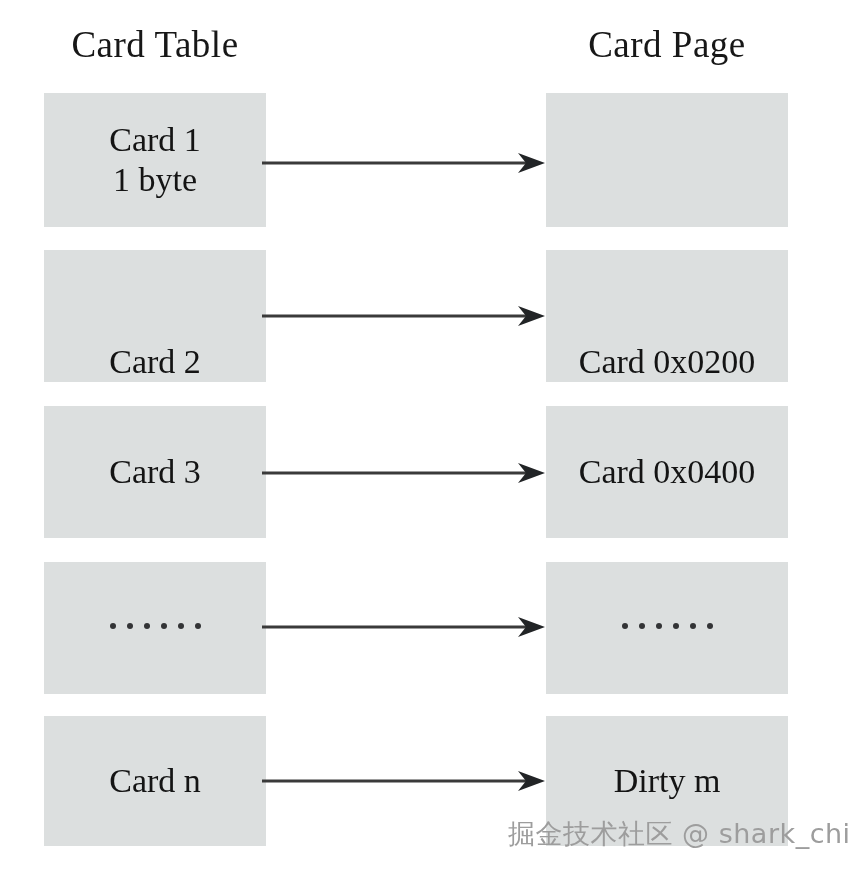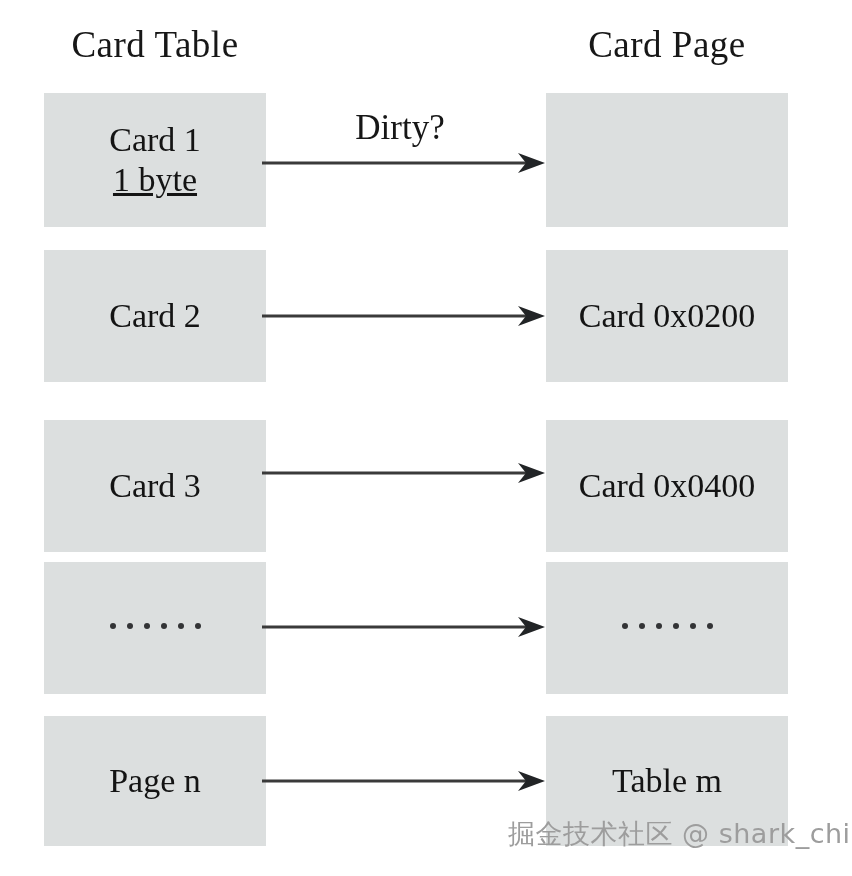--- a/index.html
+++ b/index.html
@@ -45,28 +45,28 @@
     display: flex;
     flex-direction: column;
     align-items: center;
     justify-content: center;
     text-align: center;
     font-size: 34px;
     line-height: 1.18;
     color: #141414;
     white-space: nowrap;
   }
-  .cell .line2 { display: block; text-decoration: underline; }
+  .cell .line2 { display: block; }
 
   .cell.left  { left: 44px;  width: 222px; }
   .cell.right { left: 546px; width: 242px; }
 
   .row1 { top: 93px;  height: 134px; }
-  .row2 { top: 250px; height: 132px; }
-  .row3 { top: 420px; height: 132px; }
+  .row2 { top: 250px; height: 132px; justify-content: flex-end; }
+  .row3 { top: 406px; height: 132px; }
   .row4 { top: 562px; height: 132px; }
   .row5 { top: 716px; height: 130px; }
 
   
   .dots {
     display: flex;
     align-items: center;
     gap: 11px;
     margin-top: -4px;
   }
@@ -124,21 +124,20 @@
 
   <div class="col-header" id="header-card-page">Card Page</div>
 
   <div class="col-header" id="header-card-table">Card Table</div>
 
   <div class="cell left row1">
     <span>Card 1</span>
     <span class="line2">1 byte</span>
   </div>
 
-  <div id="dirty-label">Dirty?</div>
 
   <svg class="arrow arrow-row1" viewBox="0 0 284 26">
     <line x1="0" y1="13" x2="268" y2="13" stroke="#3a3a3a" stroke-width="3"></line>
     <path d="M 283 13 L 256 3 L 264 13 L 256 23 Z" fill="#222426"></path>
   </svg>
 
   <div class="cell right row1">
   </div>
 
   <div class="cell left row2">
@@ -188,27 +187,27 @@
       <i></i>
         <i></i>
         <i></i>
         <i></i>
         <i></i>
         <i></i>
     </span>
   </div>
 
   <div class="cell left row5">
-    <span>Page n</span>
+    <span>Card n</span>
   </div>
 
   <svg class="arrow arrow-row5" viewBox="0 0 284 26">
     <line x1="0" y1="13" x2="268" y2="13" stroke="#3a3a3a" stroke-width="3"></line>
     <path d="M 283 13 L 256 3 L 264 13 L 256 23 Z" fill="#222426"></path>
   </svg>
 
   <div class="cell right row5">
-    <span>Table m</span>
+    <span>Dirty m</span>
   </div>
 
   <div id="watermark">掘金技术社区 @ shark_chili</div>
 
 </div>
 
 </body></html>

